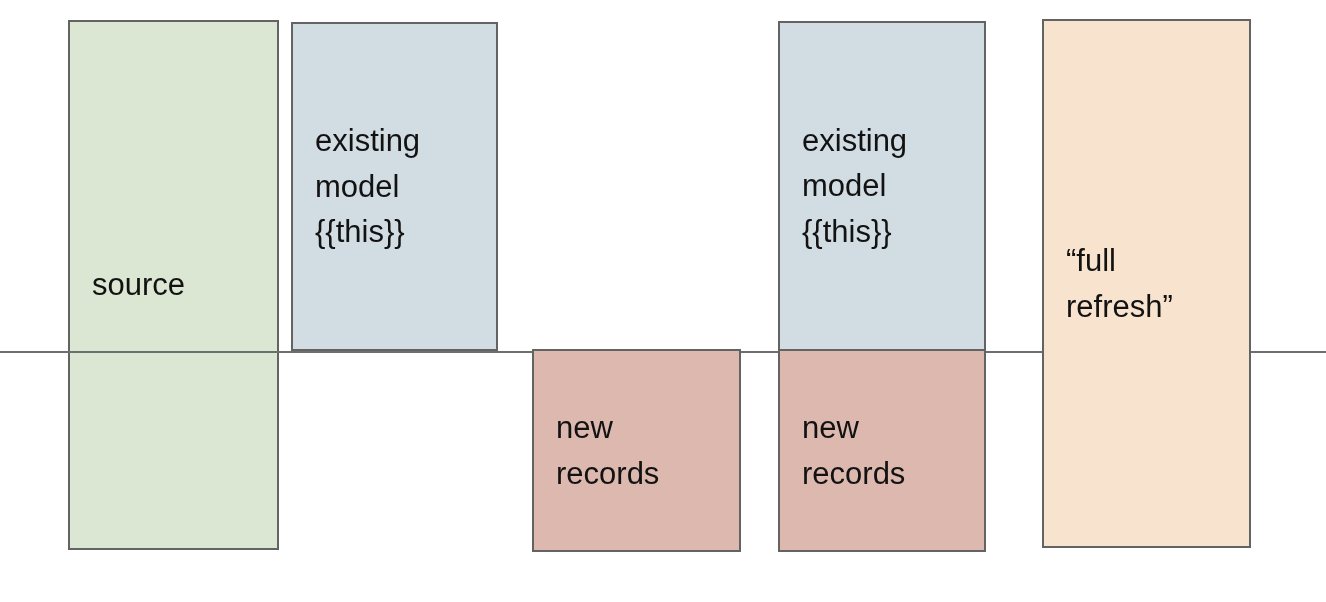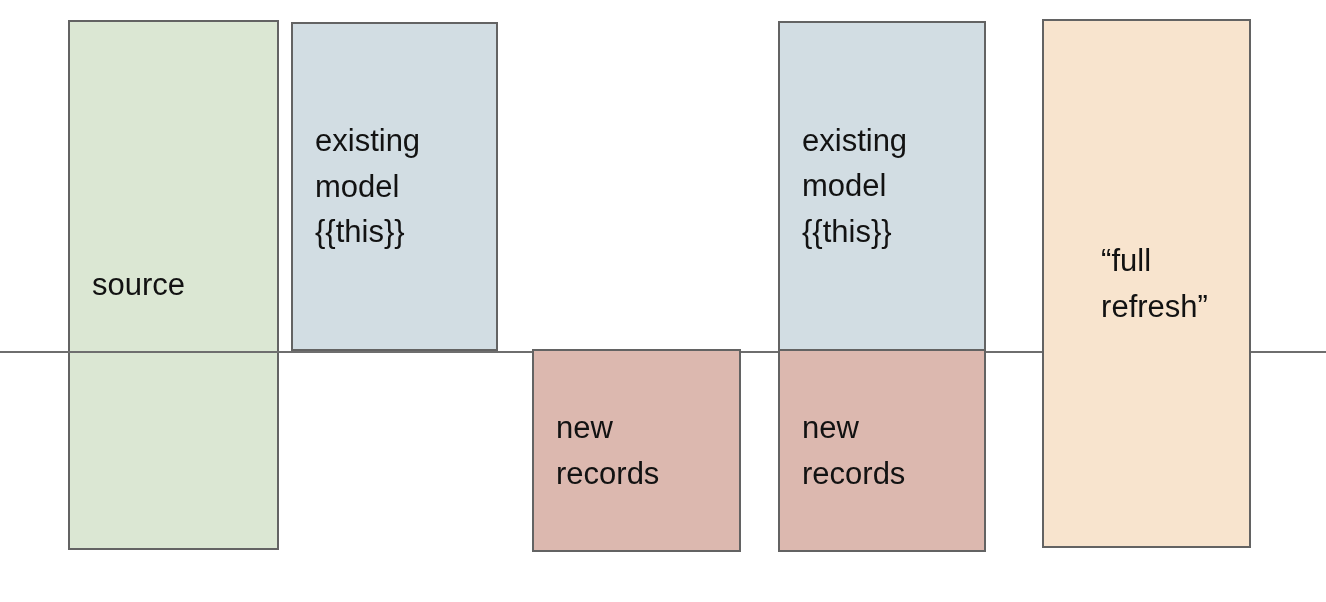--- a/index.html
+++ b/index.html
@@ -40,21 +40,21 @@
     color: #121212;
     white-space: pre-line;
     text-align: left;
   }
   
   .box-source          { left: 36px;   top: 20px;  width: 211px; height: 530px; z-index: 1; margin-left: 32px; }
   .box-existing-left   { left: 291px;  top: 22px;  width: 207px; height: 329px; z-index: 3; }
   .box-new-left        { left: 532px;  top: 349px; width: 209px; height: 203px; z-index: 3; }
   .box-existing-right  { left: 778px;  top: 21px;  width: 208px; height: 330px; z-index: 3; }
   .box-new-right       { left: 778px;  top: 349px; width: 208px; height: 203px; z-index: 3; }
-  .box-full-refresh    { left: 1042px; top: 19px;  width: 209px; height: 529px; z-index: 4; justify-content: center; }
+  .box-full-refresh    { left: 1042px; top: 19px;  width: 209px; height: 529px; z-index: 4; }
 </style>
 </head>
 <body>
 
 <div class="canvas">
 
   <div class="box box-source" style="background: rgb(219, 231, 211);">
     <span class="label">source</span>
   </div>
 

